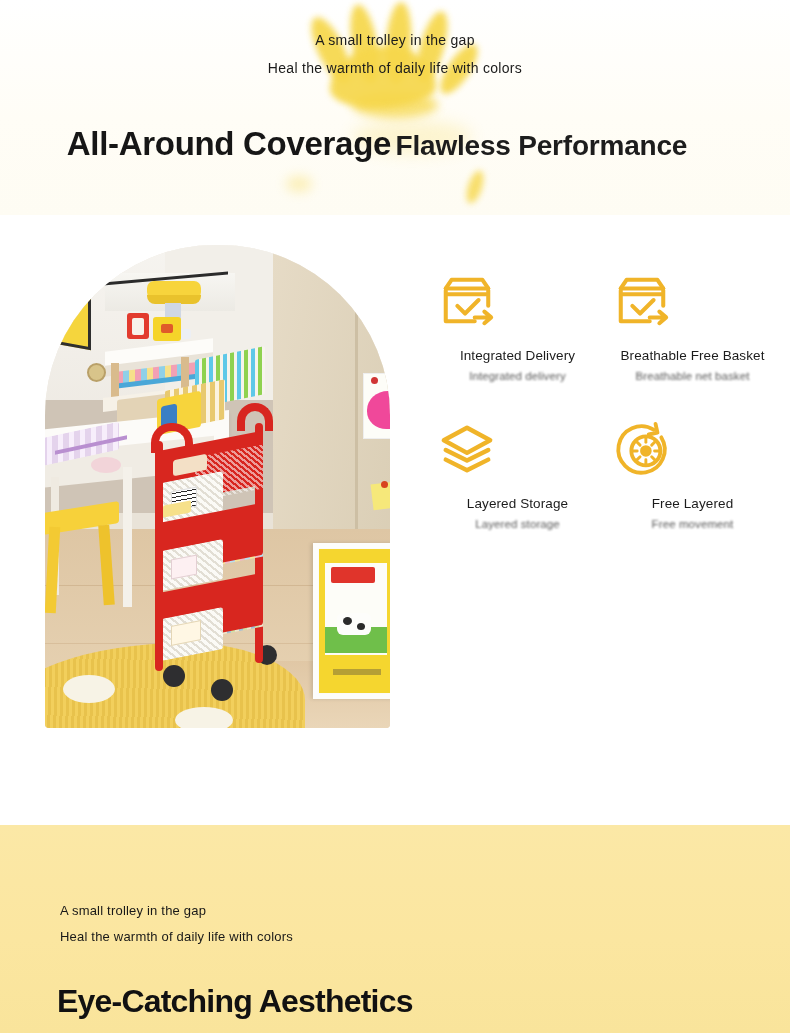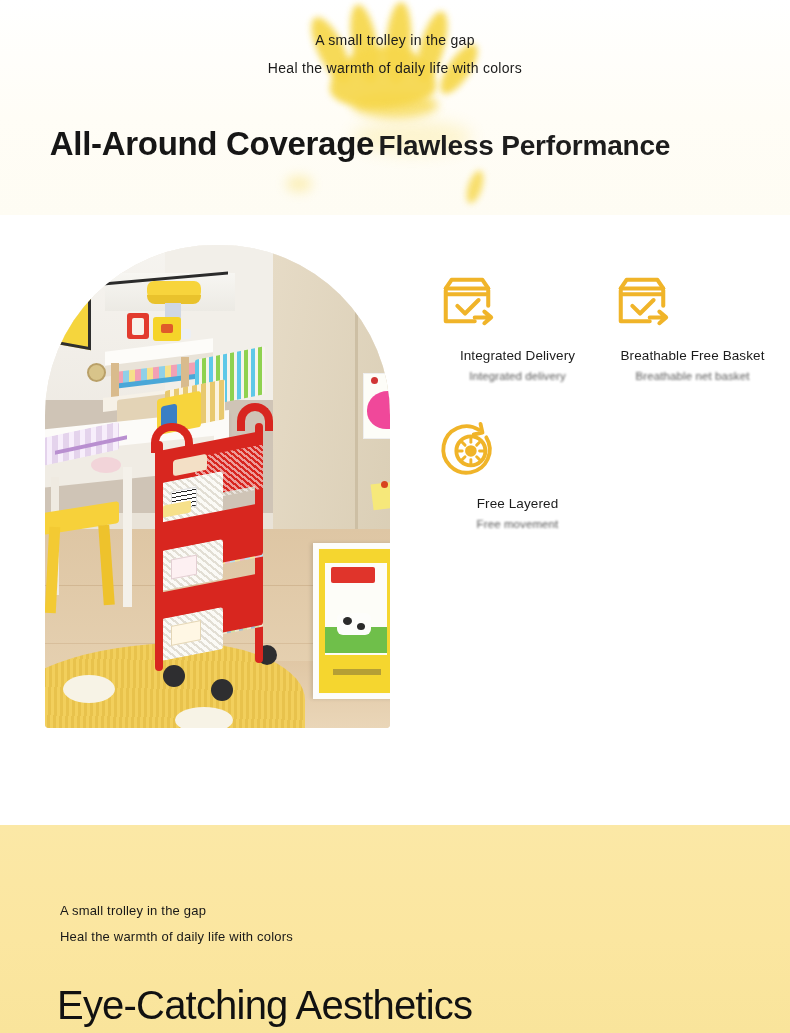--- a/index.html
+++ b/index.html
@@ -43,21 +43,21 @@
     text-align:center; z-index:3;
     font-size:14px; color:#1b1b1b; letter-spacing:.3px;
   }
   .banner-sub2 {
     position:absolute; left:0; top:60px; width:790px;
     text-align:center; z-index:3;
     font-size:14px; color:#1b1b1b; letter-spacing:.3px;
   }
 
   .headline {
-    position:absolute; left:0; top:125px; width:684px;
+    position:absolute; left:17px; top:125px; width:684px;
     text-align:center; z-index:3; white-space:nowrap;padding-left:36px;
   }
   .headline .h-strong {
     font-size:33px; font-weight:bold; color:#161616; letter-spacing:-.3px;
   }
   .headline .h-light {
     font-size:28px; font-weight:bold; color:#1d1d1d; letter-spacing:-.2px;
   }
 
   
@@ -192,21 +192,21 @@
   }
 
   
   .bottom {
     position:absolute; left:0; top:825px; width:790px; height:208px;
     background:linear-gradient(180deg,#fbe8a6 0%,#fbe6a0 55%,#f9e49b 100%);
   }
   .bot-line1 { position:absolute; left:60px; top:903px; font-size:13px; color:#181818; letter-spacing:.2px; }
   .bot-line2 { position:absolute; left:60px; top:929px; font-size:13px; color:#181818; letter-spacing:.2px; }
   .bot-title {
-    position:absolute; left:57px; top:983px; font-size:40px; font-weight:normal;
+    position:absolute; left:57px; top:983px; font-size:32px; font-weight:bold;
     color:#111; letter-spacing:-.8px; white-space:nowrap;
   }
 </style>
 </head>
 <body>
 
 <div class="banner">
   <div class="splash">
     <div class="blob b-tail"></div>
     <div class="blob b-sm3"></div>
@@ -354,20 +354,31 @@
         <path d="M54 18 V34"></path>
         <path d="M22 34 L30 42 L44 28"></path>
         <path d="M40 46 H56 M50 40 L57 46 L50 52"></path>
       </svg>
     </div>
     <div class="feat-title">Breathable Free Basket</div>
     <div class="feat-sub">Breathable net basket</div>
   </div>
 
 
+  <div class="feature">
+    <div class="feat-icon">
+      <svg viewBox="0 0 64 58" width="62" height="56" fill="none" stroke="#F0B429" stroke-width="4.6" stroke-linecap="round" stroke-linejoin="round">
+        <path d="M32 7 L56 20 L32 33 L8 20 Z"></path>
+        <path d="M10 30 L32 41 L54 30"></path>
+        <path d="M10 40 L32 51 L54 40"></path>
+      </svg>
+    </div>
+    <div class="feat-title">Layered Storage</div>
+    <div class="feat-sub">Layered storage</div>
+  </div>
 
 
   <div class="feature">
     <div class="feat-icon">
       <svg viewBox="0 0 64 60" width="62" height="58" fill="none" stroke="#F0B429" stroke-width="4" stroke-linecap="round" stroke-linejoin="round">
         <path d="M52 18 A24 24 0 1 1 44 10"></path>
         <path d="M46 4 L48 13 L39 15"></path>
         <circle cx="36" cy="32" r="15" stroke-width="4"></circle>
         <circle cx="36" cy="32" r="6" fill="#F0B429" stroke="none"></circle>
         <g stroke-width="3">

